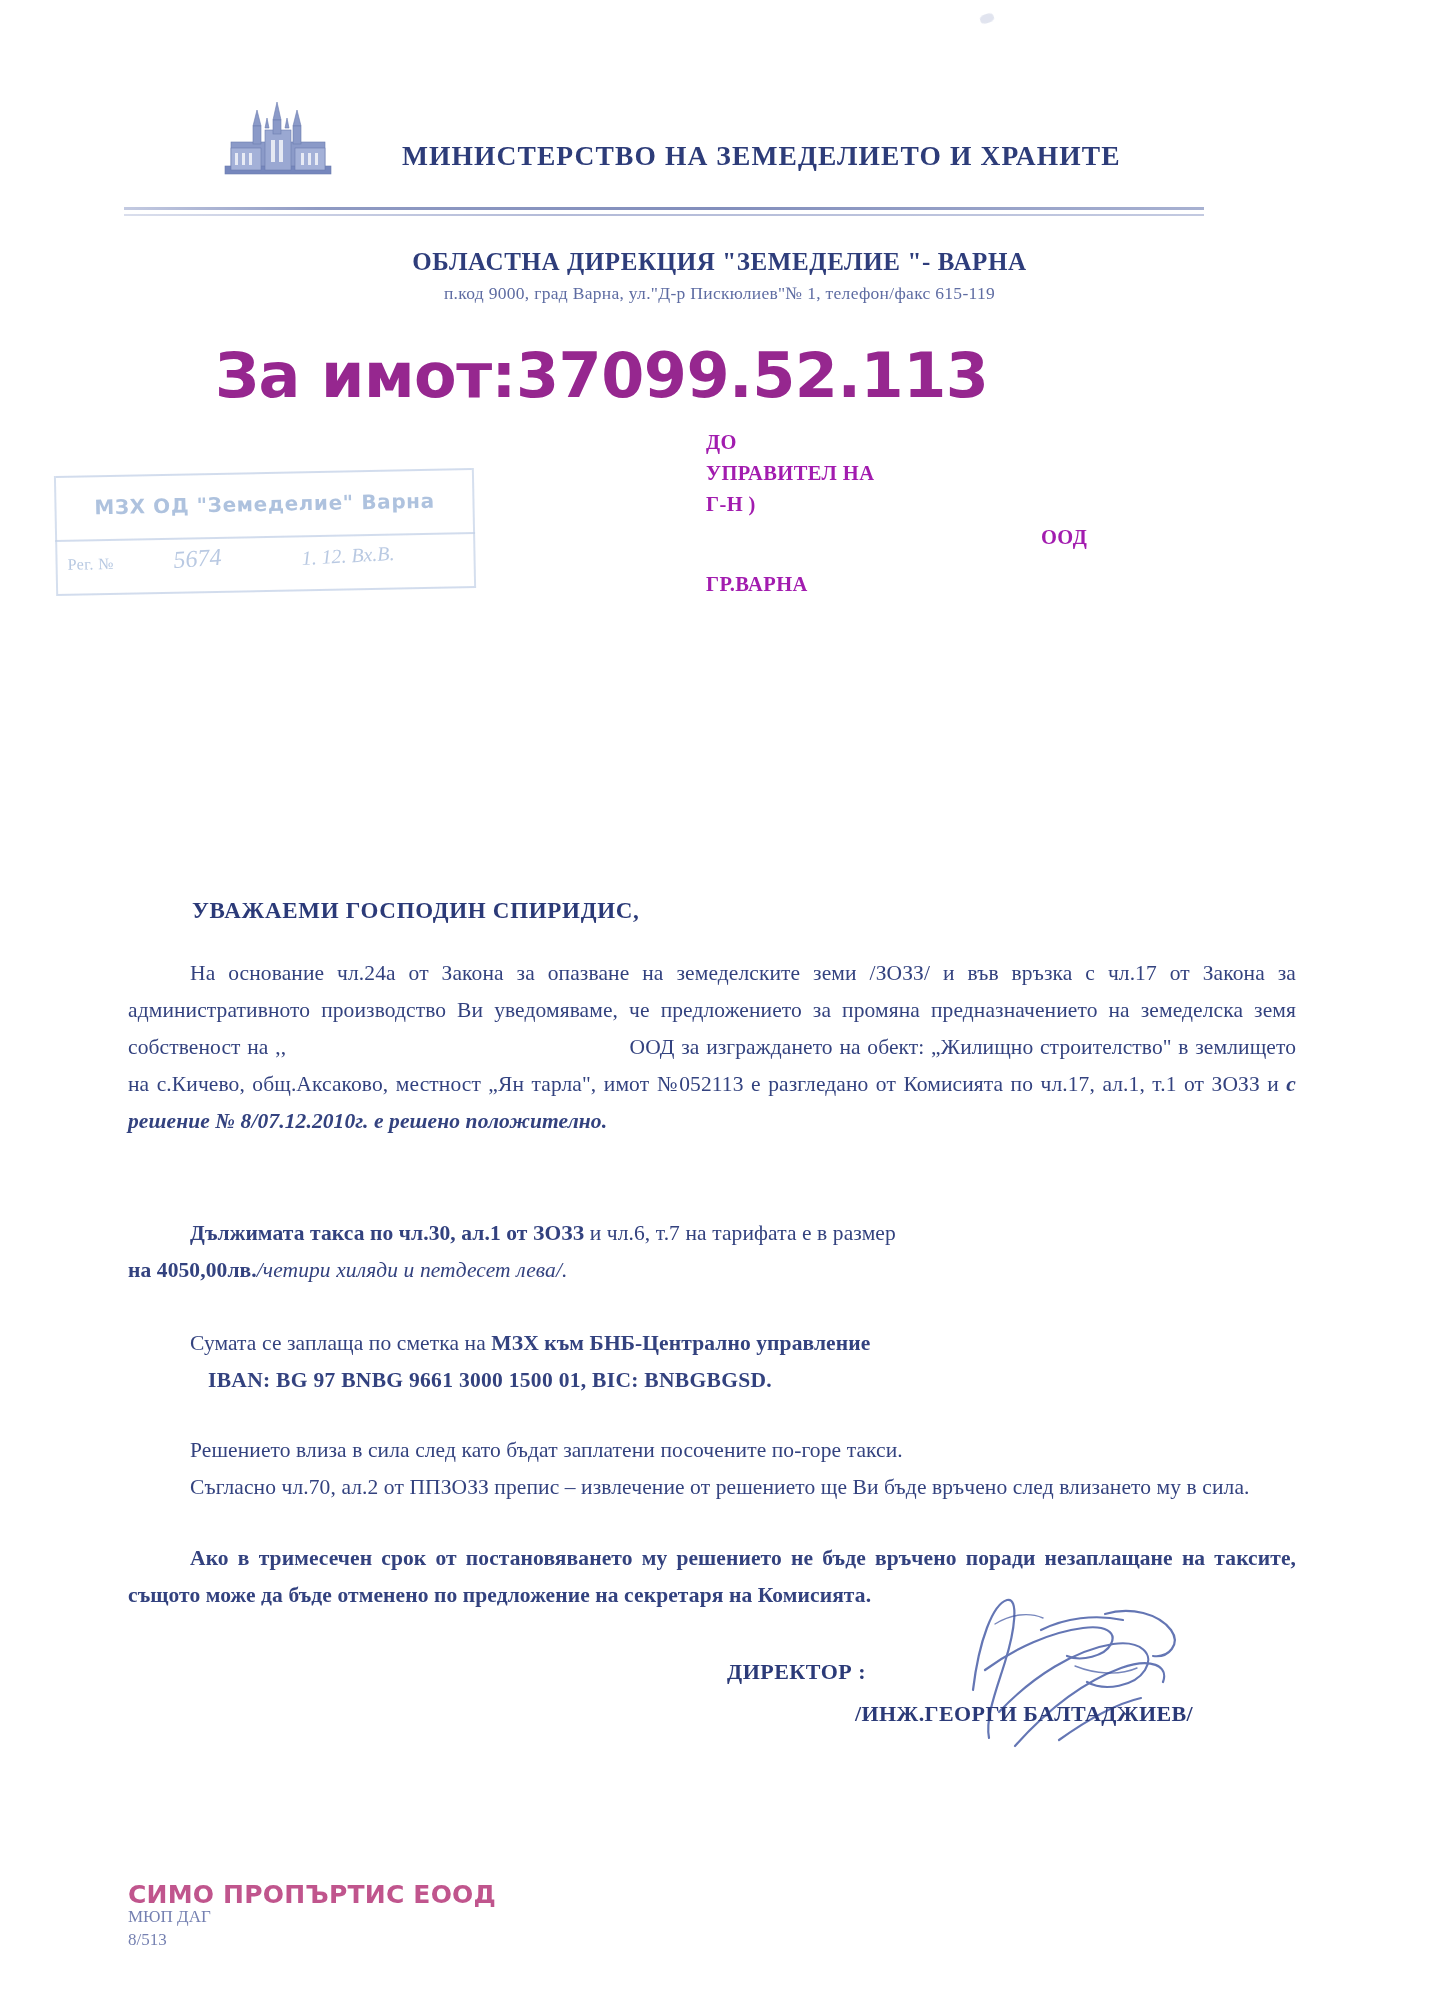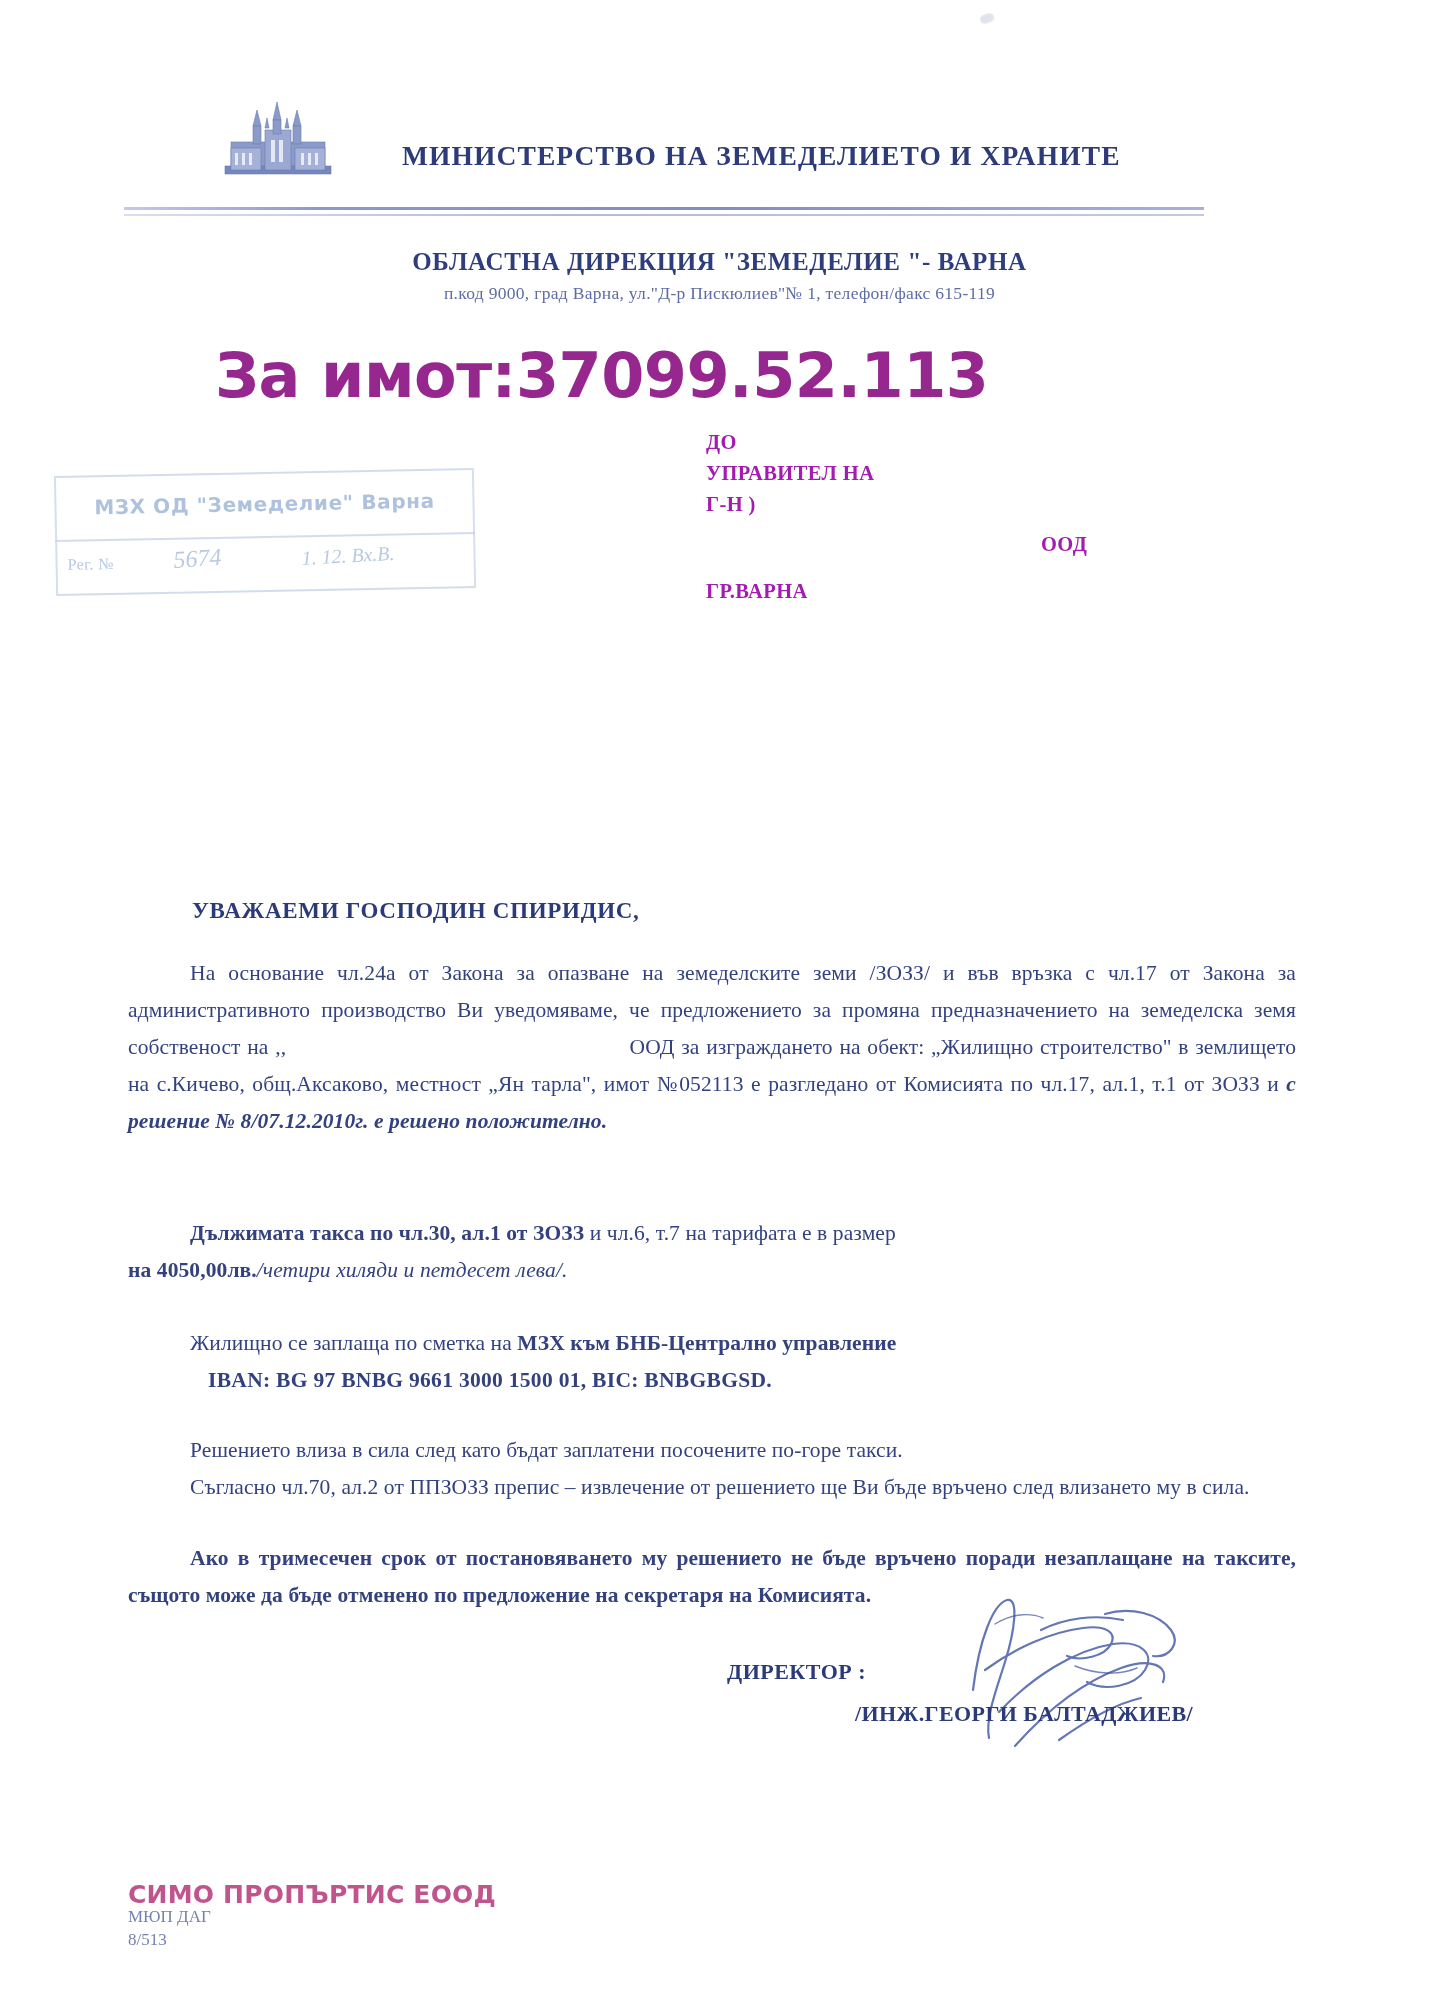--- a/index.html
+++ b/index.html
@@ -122,21 +122,21 @@
     top: 427px;
     font-size: 20.5px;
     font-weight: bold;
     line-height: 31px;
     letter-spacing: 0.4px;
     color: #a21caf;
   }
   .addressee .ood {
     display: block;
     margin-left: 335px;
-    margin-top: 9px;
+    margin-top: 2px;
   }
   .addressee .city {
     display: block;
     margin-top: 16px;
   }
 
   
   .stamp {
     position: absolute;
     left: 55px;
@@ -389,21 +389,21 @@
       <b><span>Дължимата такса по чл.30, ал.1 от ЗОЗЗ</span></b>
       <span>и    чл.6, т.7 на тарифата е в размер</span>
     </p>
     <p class="flush">
       <b><span>на 4050,00лв.</span></b><i><span>/четири хиляди и петдесет лева/.</span></i>
     </p>
   </div>
 
   <div class="sec p-para-3">
     <p>
-      <span>Жилищно се заплаща по сметка на </span><b><span>МЗХ към БНБ-Централно управление</span></b>
+      <span>Сумата се заплаща по сметка на </span><b><span>МЗХ към БНБ-Централно управление</span></b>
     </p>
     <p class="flush">
       <span class="bank-line">IBAN: BG 97 BNBG 9661 3000 1500 01, BIC: BNBGBGSD.</span>
     </p>
   </div>
 
   <div class="sec p-para-4">
     <p><span>Решението влиза в сила след като бъдат заплатени посочените по-горе такси.</span></p>
     <p><span>Съгласно чл.70, ал.2 от ППЗОЗЗ препис – извлечение от решението ще Ви бъде връчено след влизането му в сила.</span></p>
   </div>

